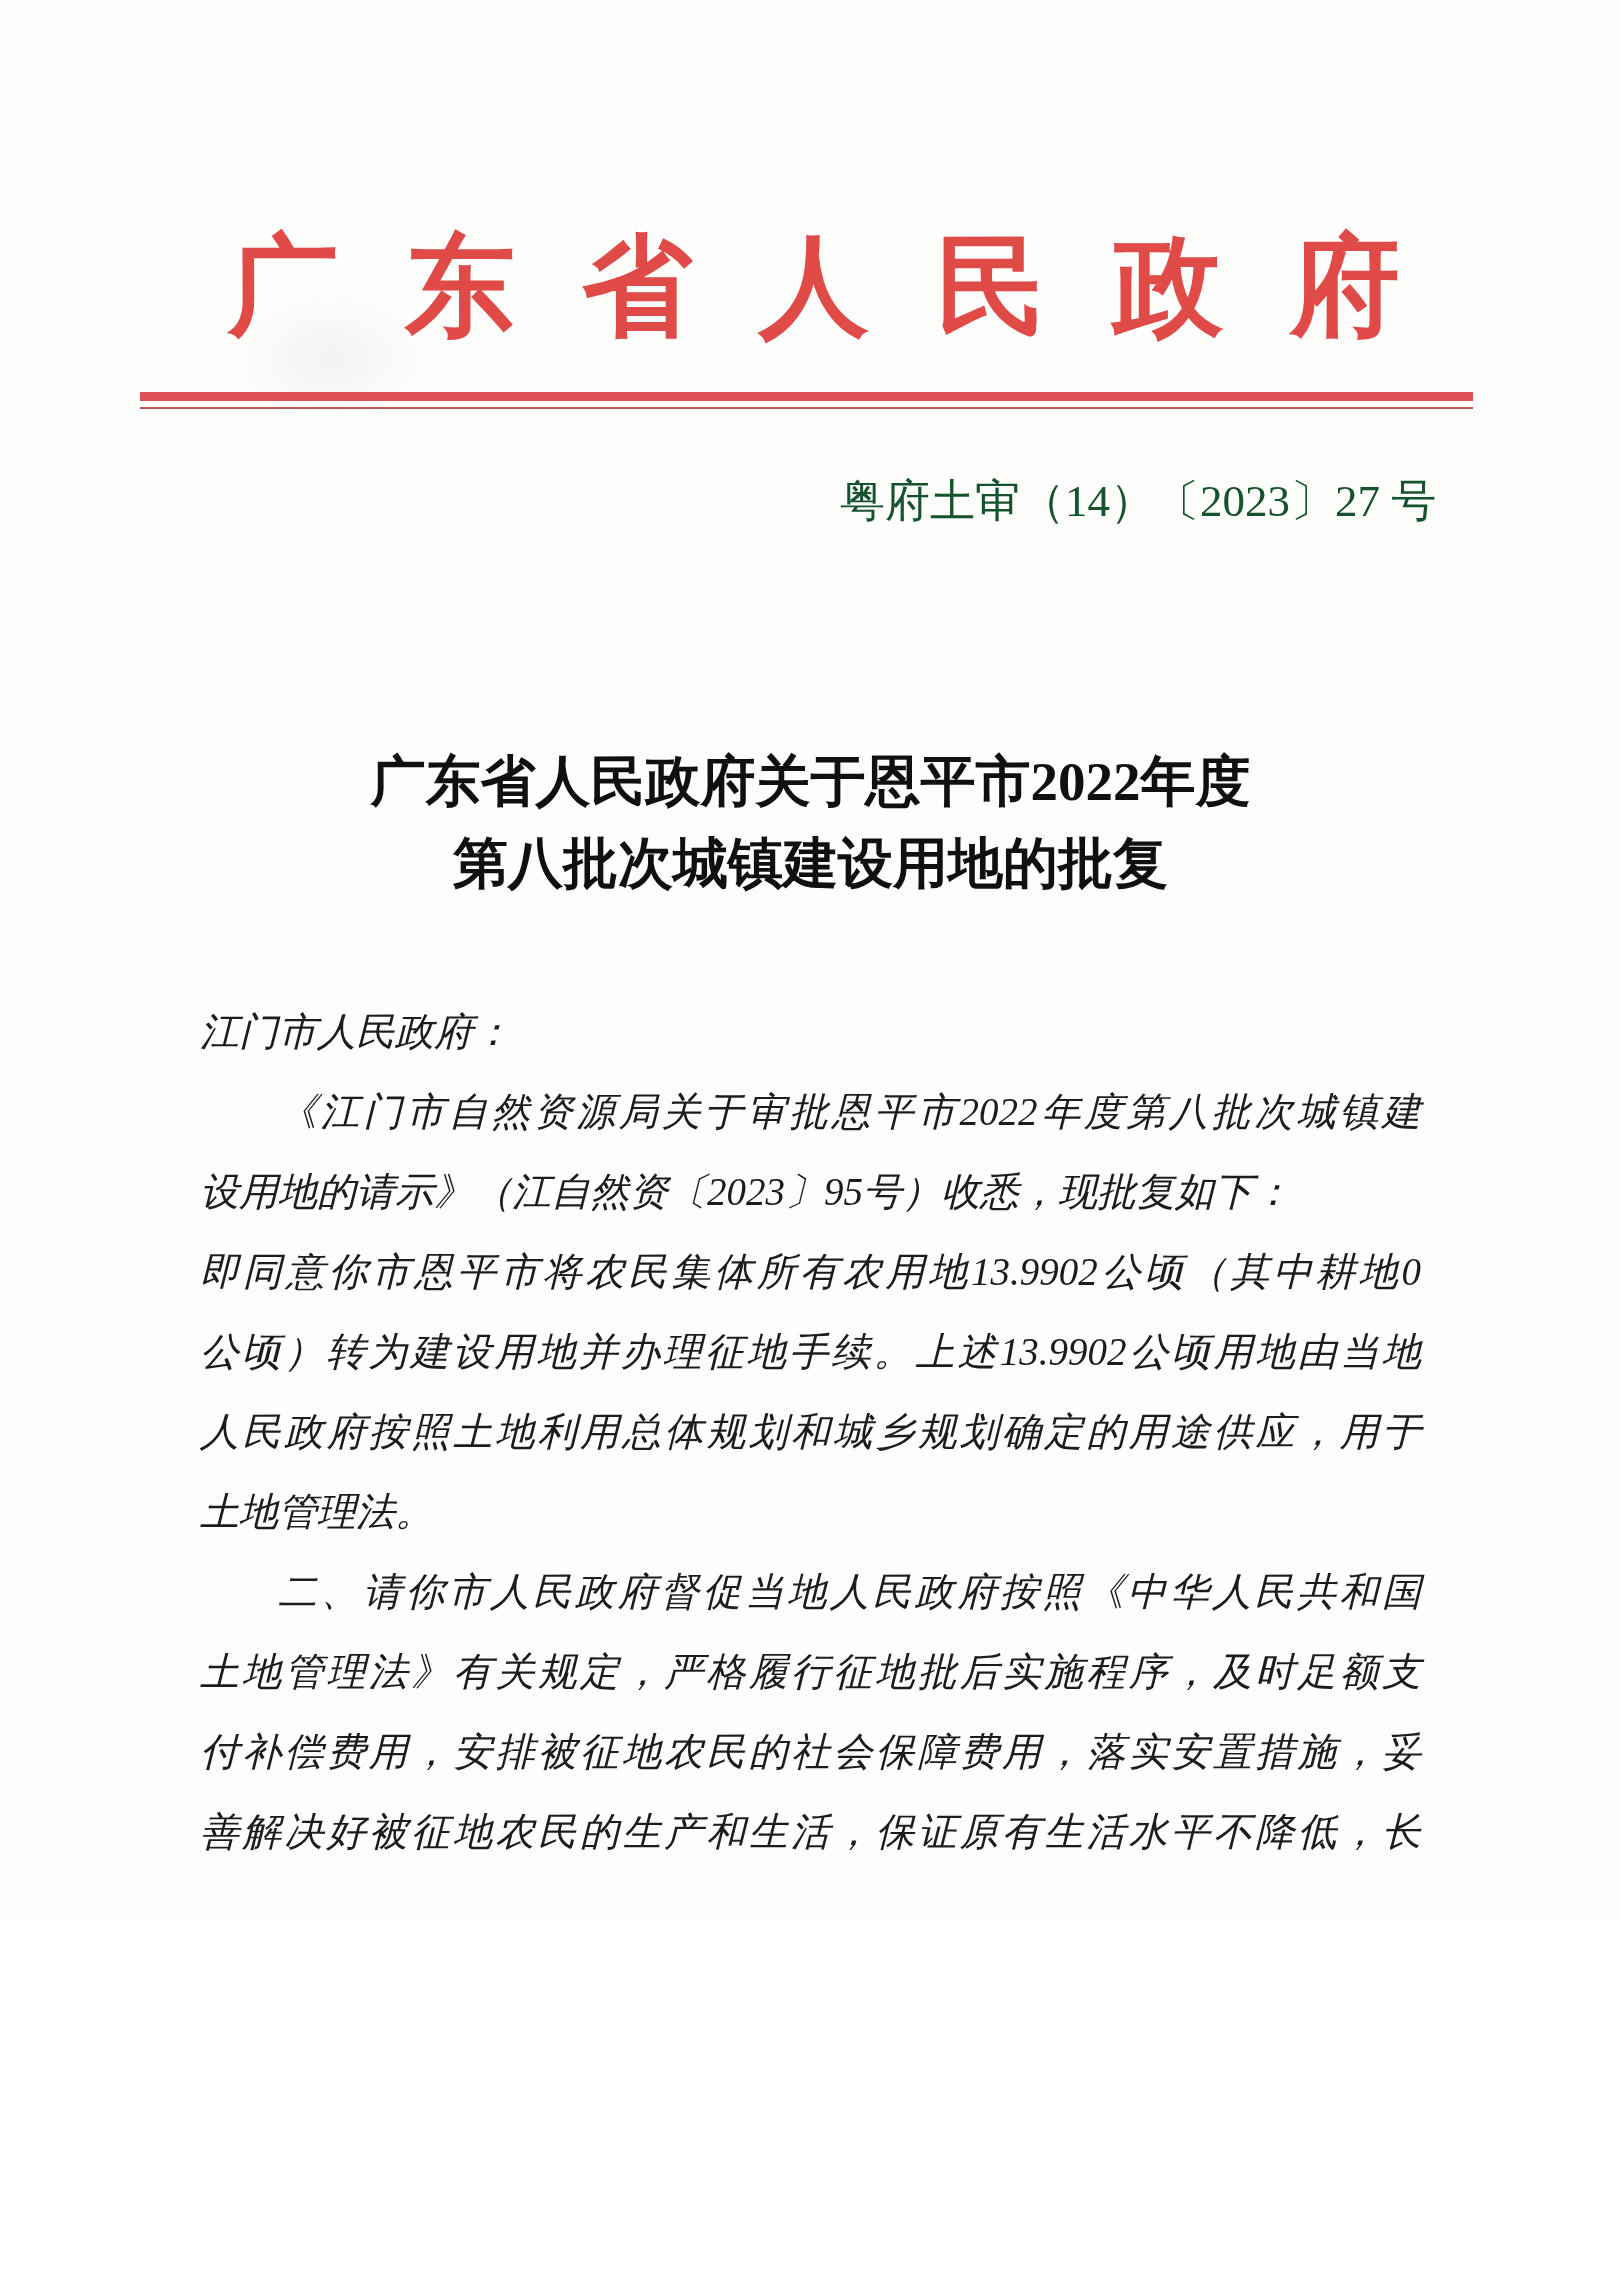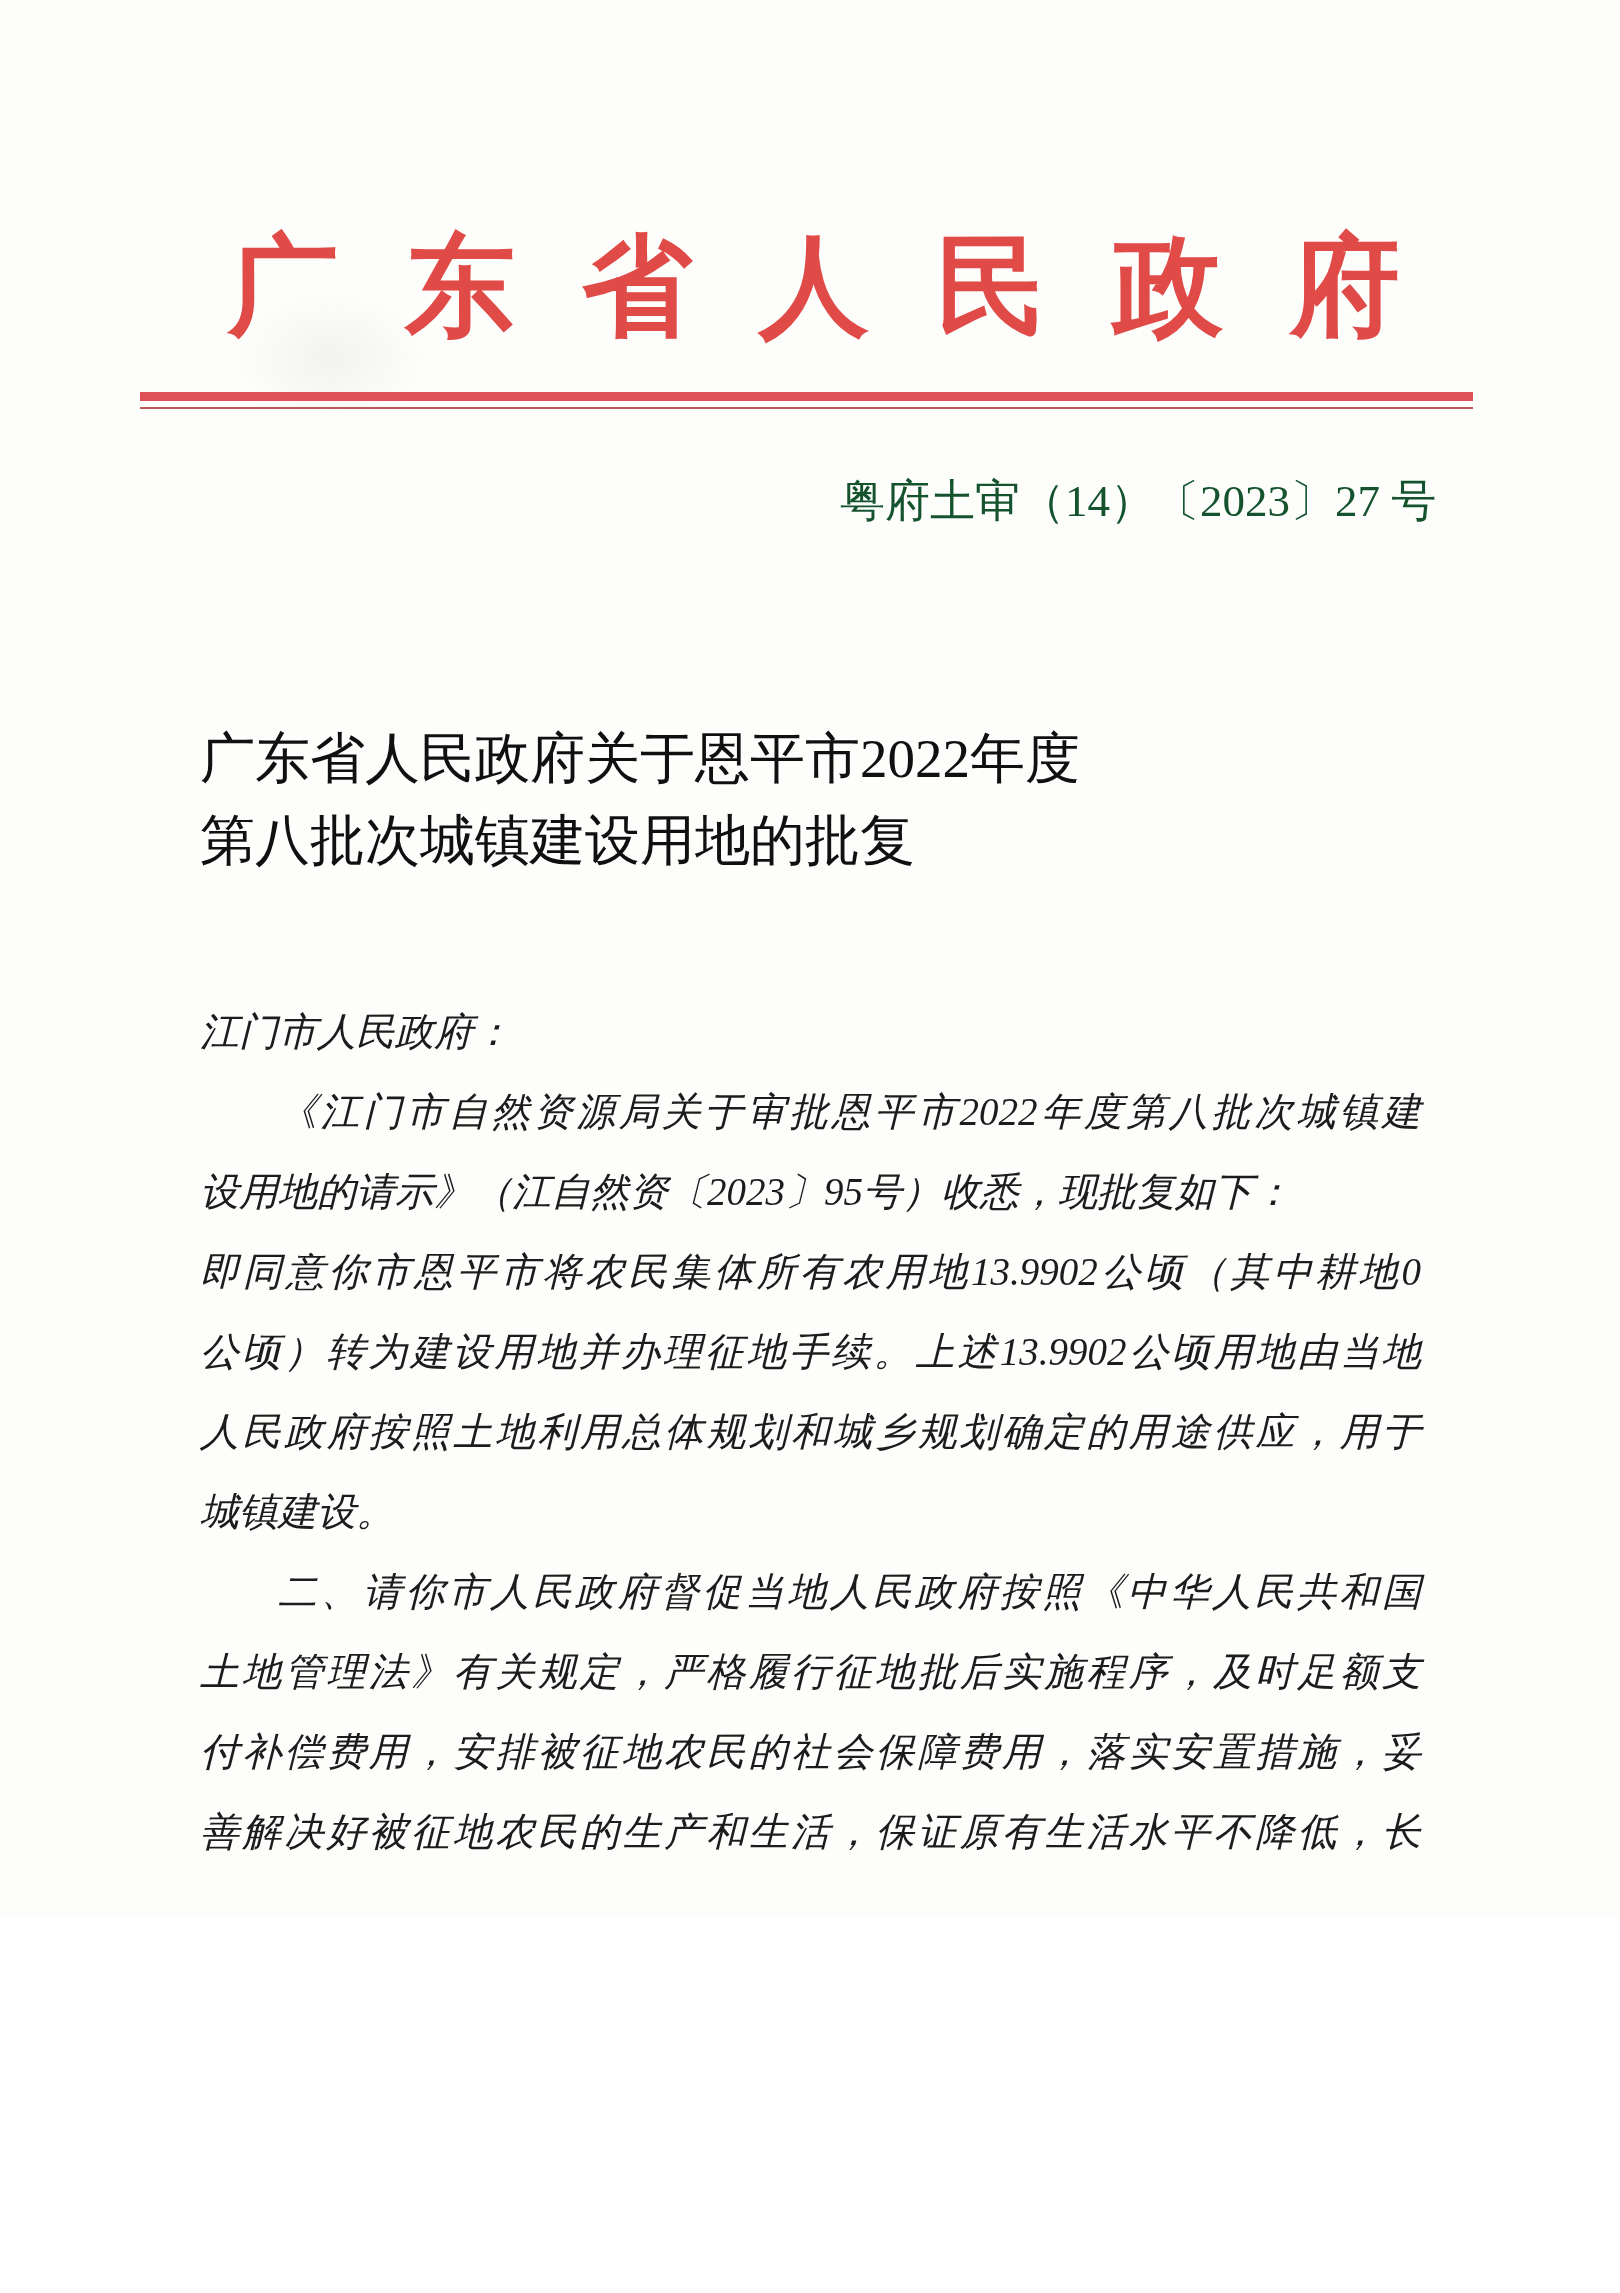--- a/index.html
+++ b/index.html
@@ -40,25 +40,26 @@
     left: 840px;
     top: 473px;
     font-size: 45px;
     line-height: 57px;
     white-space: nowrap;
     color: #14532d;
   }
   .doc-title {
     position: absolute;
     left: 200px;
-    top: 718px;
+    top: 741px;
     width: 1221px;
+    text-align: center;
     font-size: 55px;
     line-height: 82px;
-    font-weight: 400;
+    font-weight: 700;
     color: #101010;
   }
   .document-body {
     position: absolute;
     left: 200px;
     top: 992px;
     width: 1221px;
     font-size: 39px;
     color: #1c1c1c;
     font-style: italic;
@@ -98,21 +99,21 @@
     <div>第八批次城镇建设用地的批复</div>
   </div>
 
   <div class="document-body">
       <div class="body-line">江门市人民政府：</div>
       <div class="body-line fill indent">《江门市自然资源局关于审批恩平市2022年度第八批次城镇建</div>
       <div class="body-line">设用地的请示》（江自然资〔2023〕95号）收悉，现批复如下：</div>
       <div class="body-line fill">即同意你市恩平市将农民集体所有农用地13.9902公顷（其中耕地0</div>
       <div class="body-line fill">公顷）转为建设用地并办理征地手续。上述13.9902公顷用地由当地</div>
       <div class="body-line fill">人民政府按照土地利用总体规划和城乡规划确定的用途供应，用于</div>
-      <div class="body-line">城镇建设。</div>
+      <div class="body-line">土地管理法。</div>
       <div class="body-line fill indent">二、请你市人民政府督促当地人民政府按照《中华人民共和国</div>
       <div class="body-line fill">土地管理法》有关规定，严格履行征地批后实施程序，及时足额支</div>
       <div class="body-line fill">付补偿费用，安排被征地农民的社会保障费用，落实安置措施，妥</div>
       <div class="body-line fill">善解决好被征地农民的生产和生活，保证原有生活水平不降低，长</div>
     </div>
 
   <div class="page-number">—1—</div>
 
   <div class="rule rule-bottom-thin"></div>
   <div class="rule rule-bottom-thick"></div>

